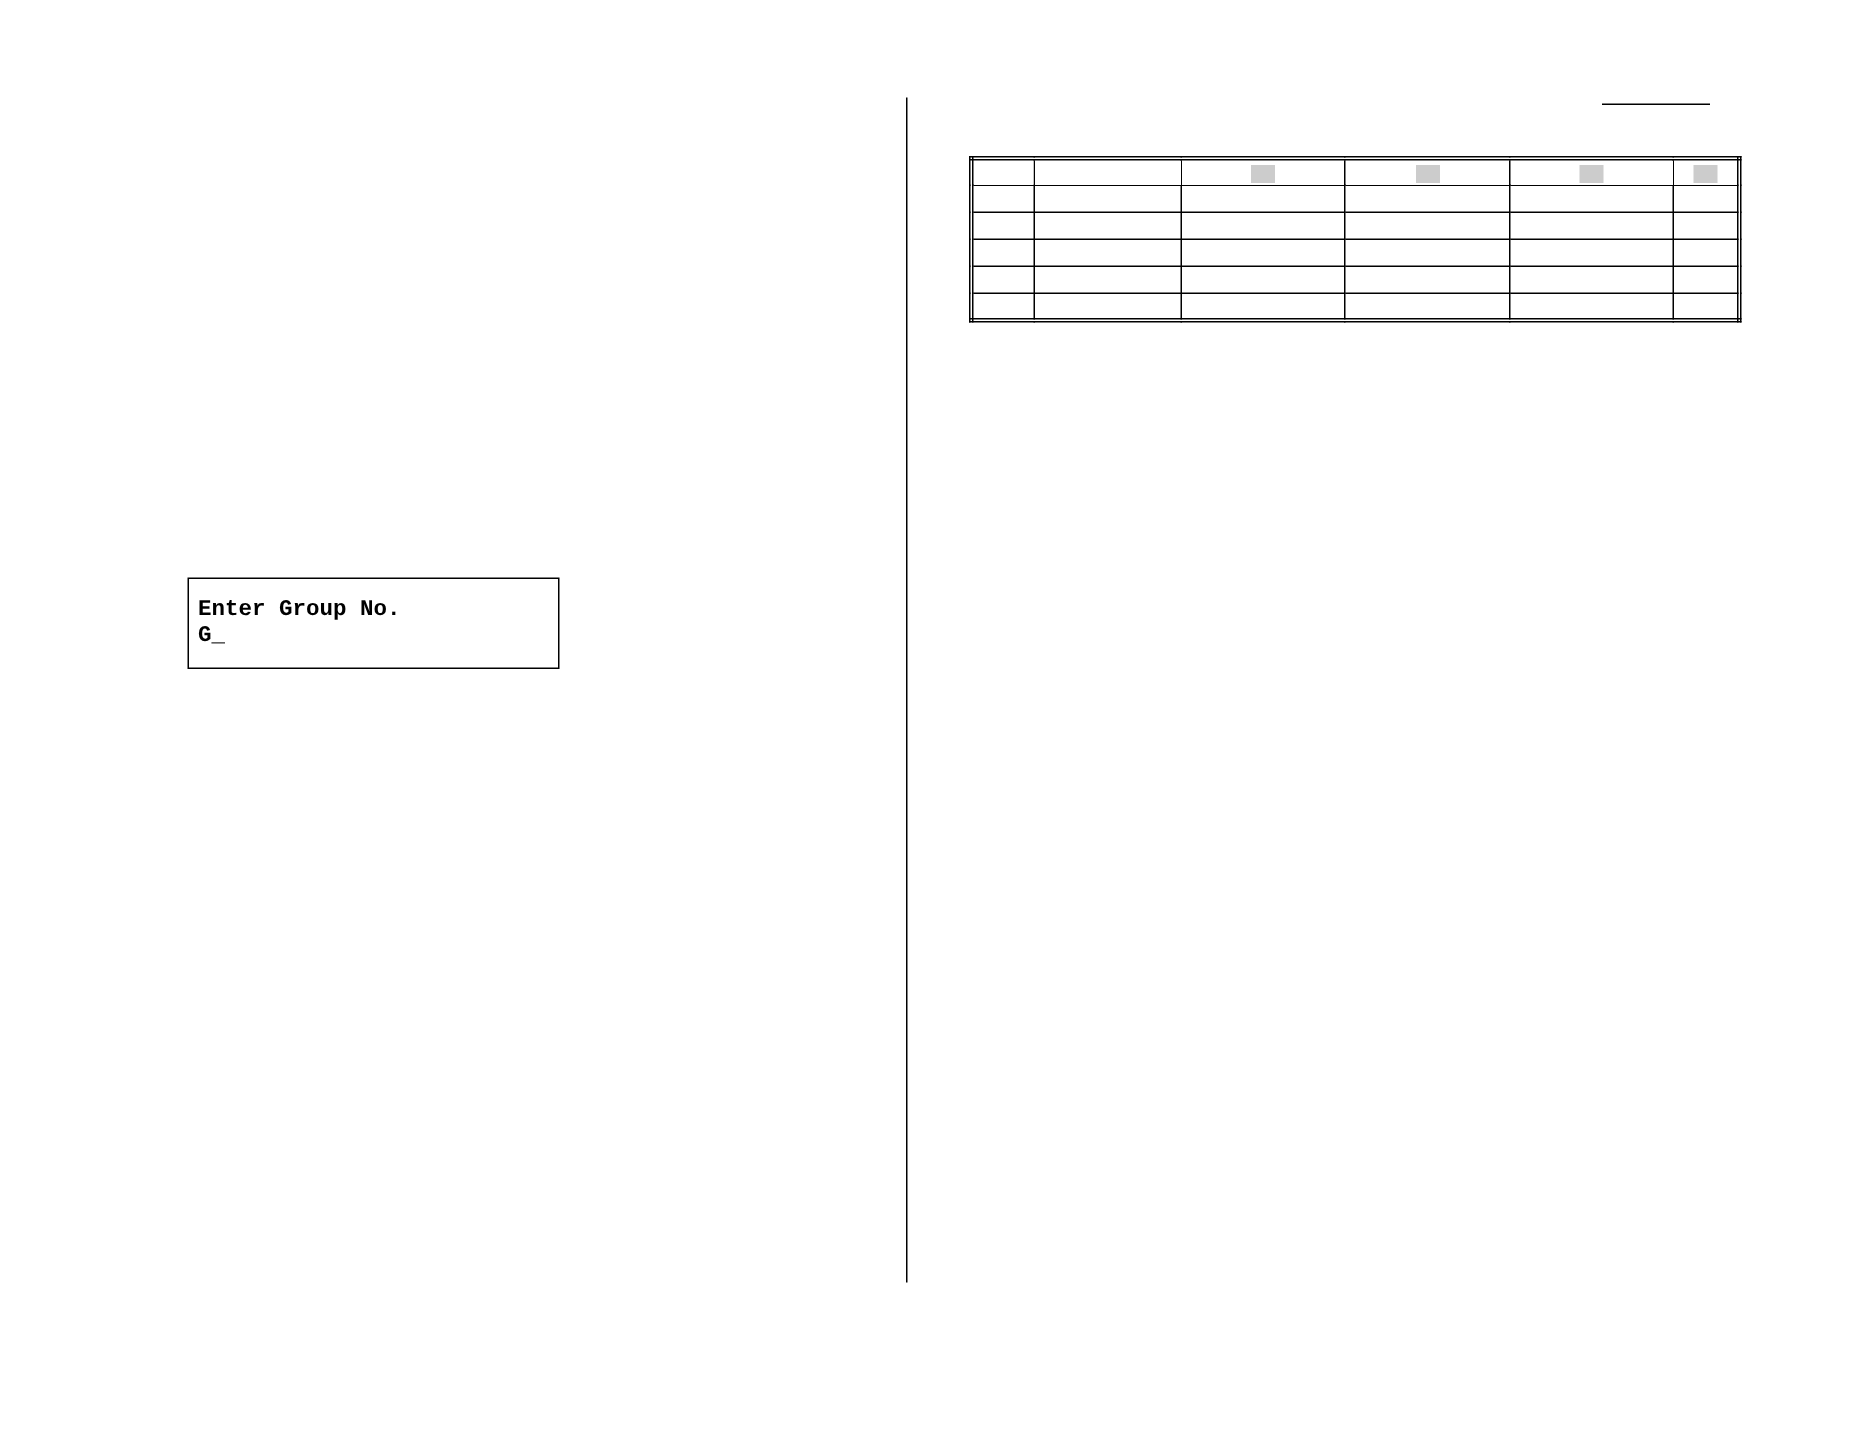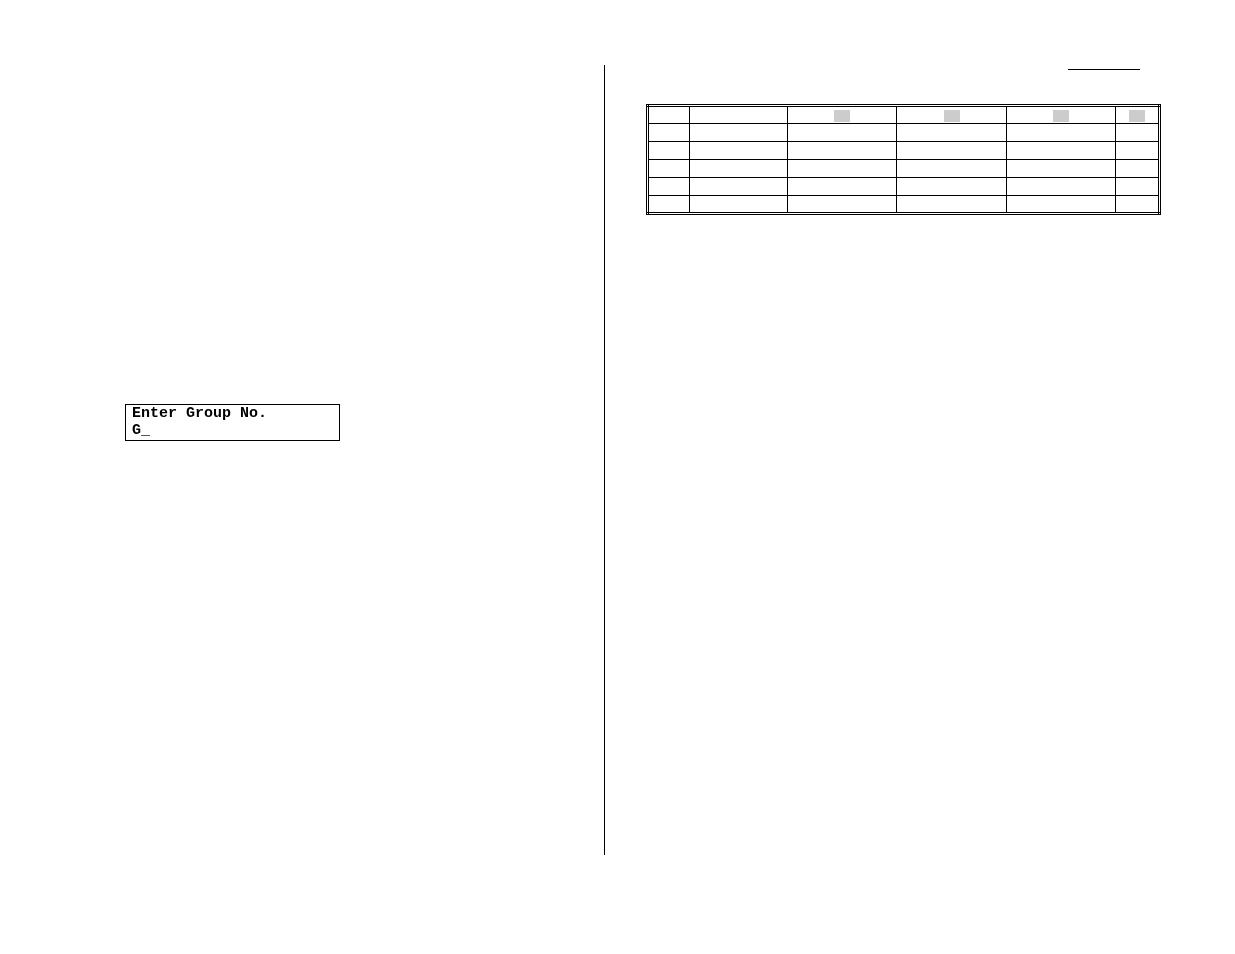--- a/index.html
+++ b/index.html
@@ -30,25 +30,25 @@
     top: 65px;
     left: 90px;
     width: 515px;
     height: 790px;
     border-right: 1px solid #000;
     padding-right: 30px;
   }
   
   .prompt-box {
     position: absolute;
-    top: 404px;
+    top: 385px;
     left: 125px;
-    width: 215px;
+    width: 248px;
     border: 1.5px solid #000;
-    padding: 0 6px;
+    padding: 12px 6px;
     font-family: "Courier New", Courier, monospace;
     font-size: 15px;
     font-weight: bold;
     line-height: 1.15;
     white-space: pre;
   }
   
   .right-col {
     position: absolute;
     top: 104px;

